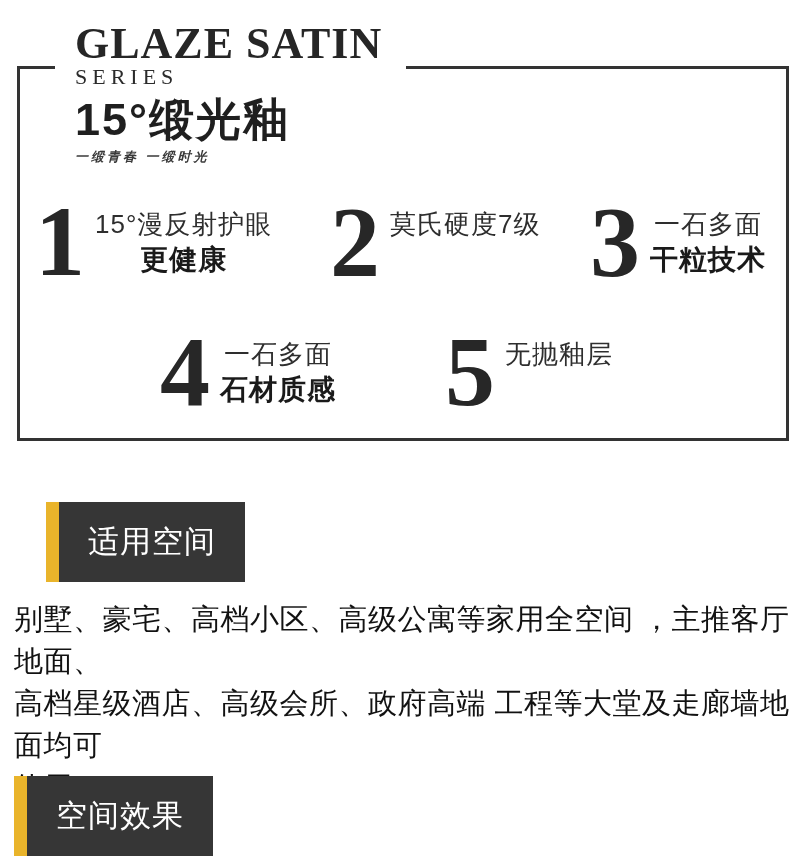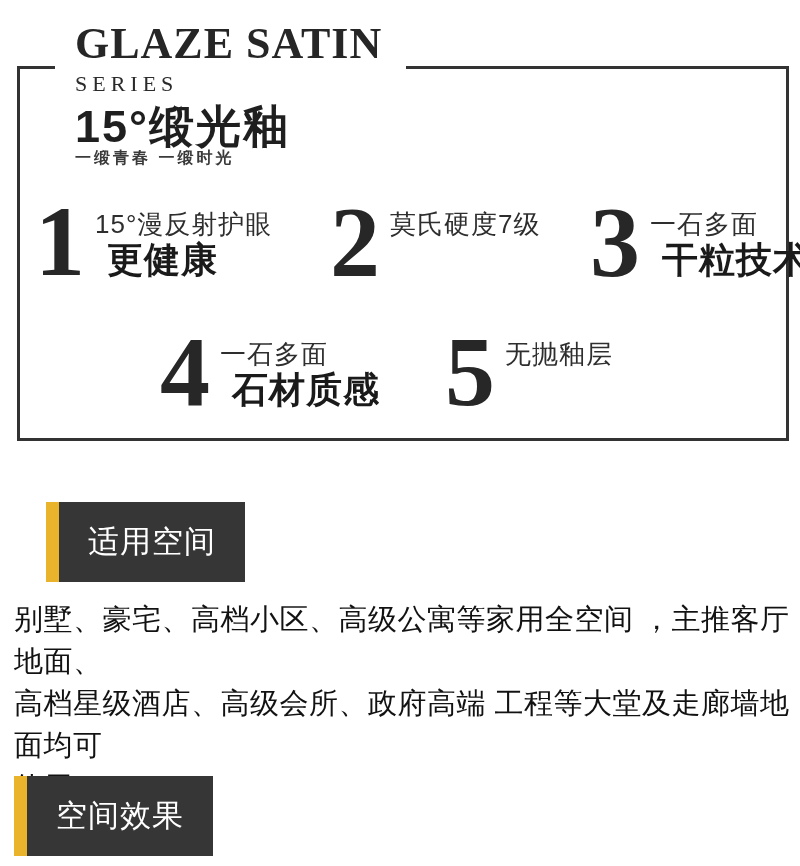--- a/index.html
+++ b/index.html
@@ -33,65 +33,66 @@
     font-size:44px; line-height:40px;
     letter-spacing:1px;
     color:#262626;
     white-space:nowrap;
   }
   .brand-series {
     font-family:"Liberation Serif", serif;
     font-size:22px; line-height:24px;
     letter-spacing:5px;
     color:#2b2b2b;
-    margin-top:8px;
+    margin-top:1px;
   }
   .brand-product {
     font-size:45px; line-height:46px;
     font-weight:bold;
     letter-spacing:2px;
     color:#1f1f1f;
     margin-top:8px;
     white-space:nowrap;
   }
   .brand-tagline {
-    font-size:16px; line-height:16px;
+    font-size:13px; line-height:16px;
     font-weight:bold;
     letter-spacing:3px;
     color:#3a3a3a;
+    margin-top:6px;
     white-space:nowrap;
+    font-style:italic;
   }
 
   
   .feature {
     position:absolute;
     display:flex;
     align-items:flex-start;
   }
   .f-num {
     font-family:"Liberation Serif", serif;
     font-weight:bold;
     font-size:100px; line-height:74px;
     color:#272727;
     margin-right:10px;
   }
-  .f-text { padding-top:2px; }
+  .f-text { padding-top:2px;text-align:center; }
   .f-l1 {
     font-size:26px; line-height:35px;
     color:#2e2e2e;
     letter-spacing:1px;
     white-space:nowrap;
   }
   .f-l2 {
-    font-size:36px; line-height:35px;
+    font-size:28px; line-height:35px;
     font-weight:bold;
     color:#1a1a1a;
     letter-spacing:1px;
     white-space:nowrap;
-    margin-left:12px;
   }
   .feature-1 { left:15px;  top:136px; }
   .feature-2 { left:310px; top:136px; }
   .feature-3 { left:570px; top:136px; }
   .feature-4 { left:140px; top:266px; }
   .feature-5 { left:425px; top:266px; }
 
   
   .badge {
     position:absolute; left:14px;

